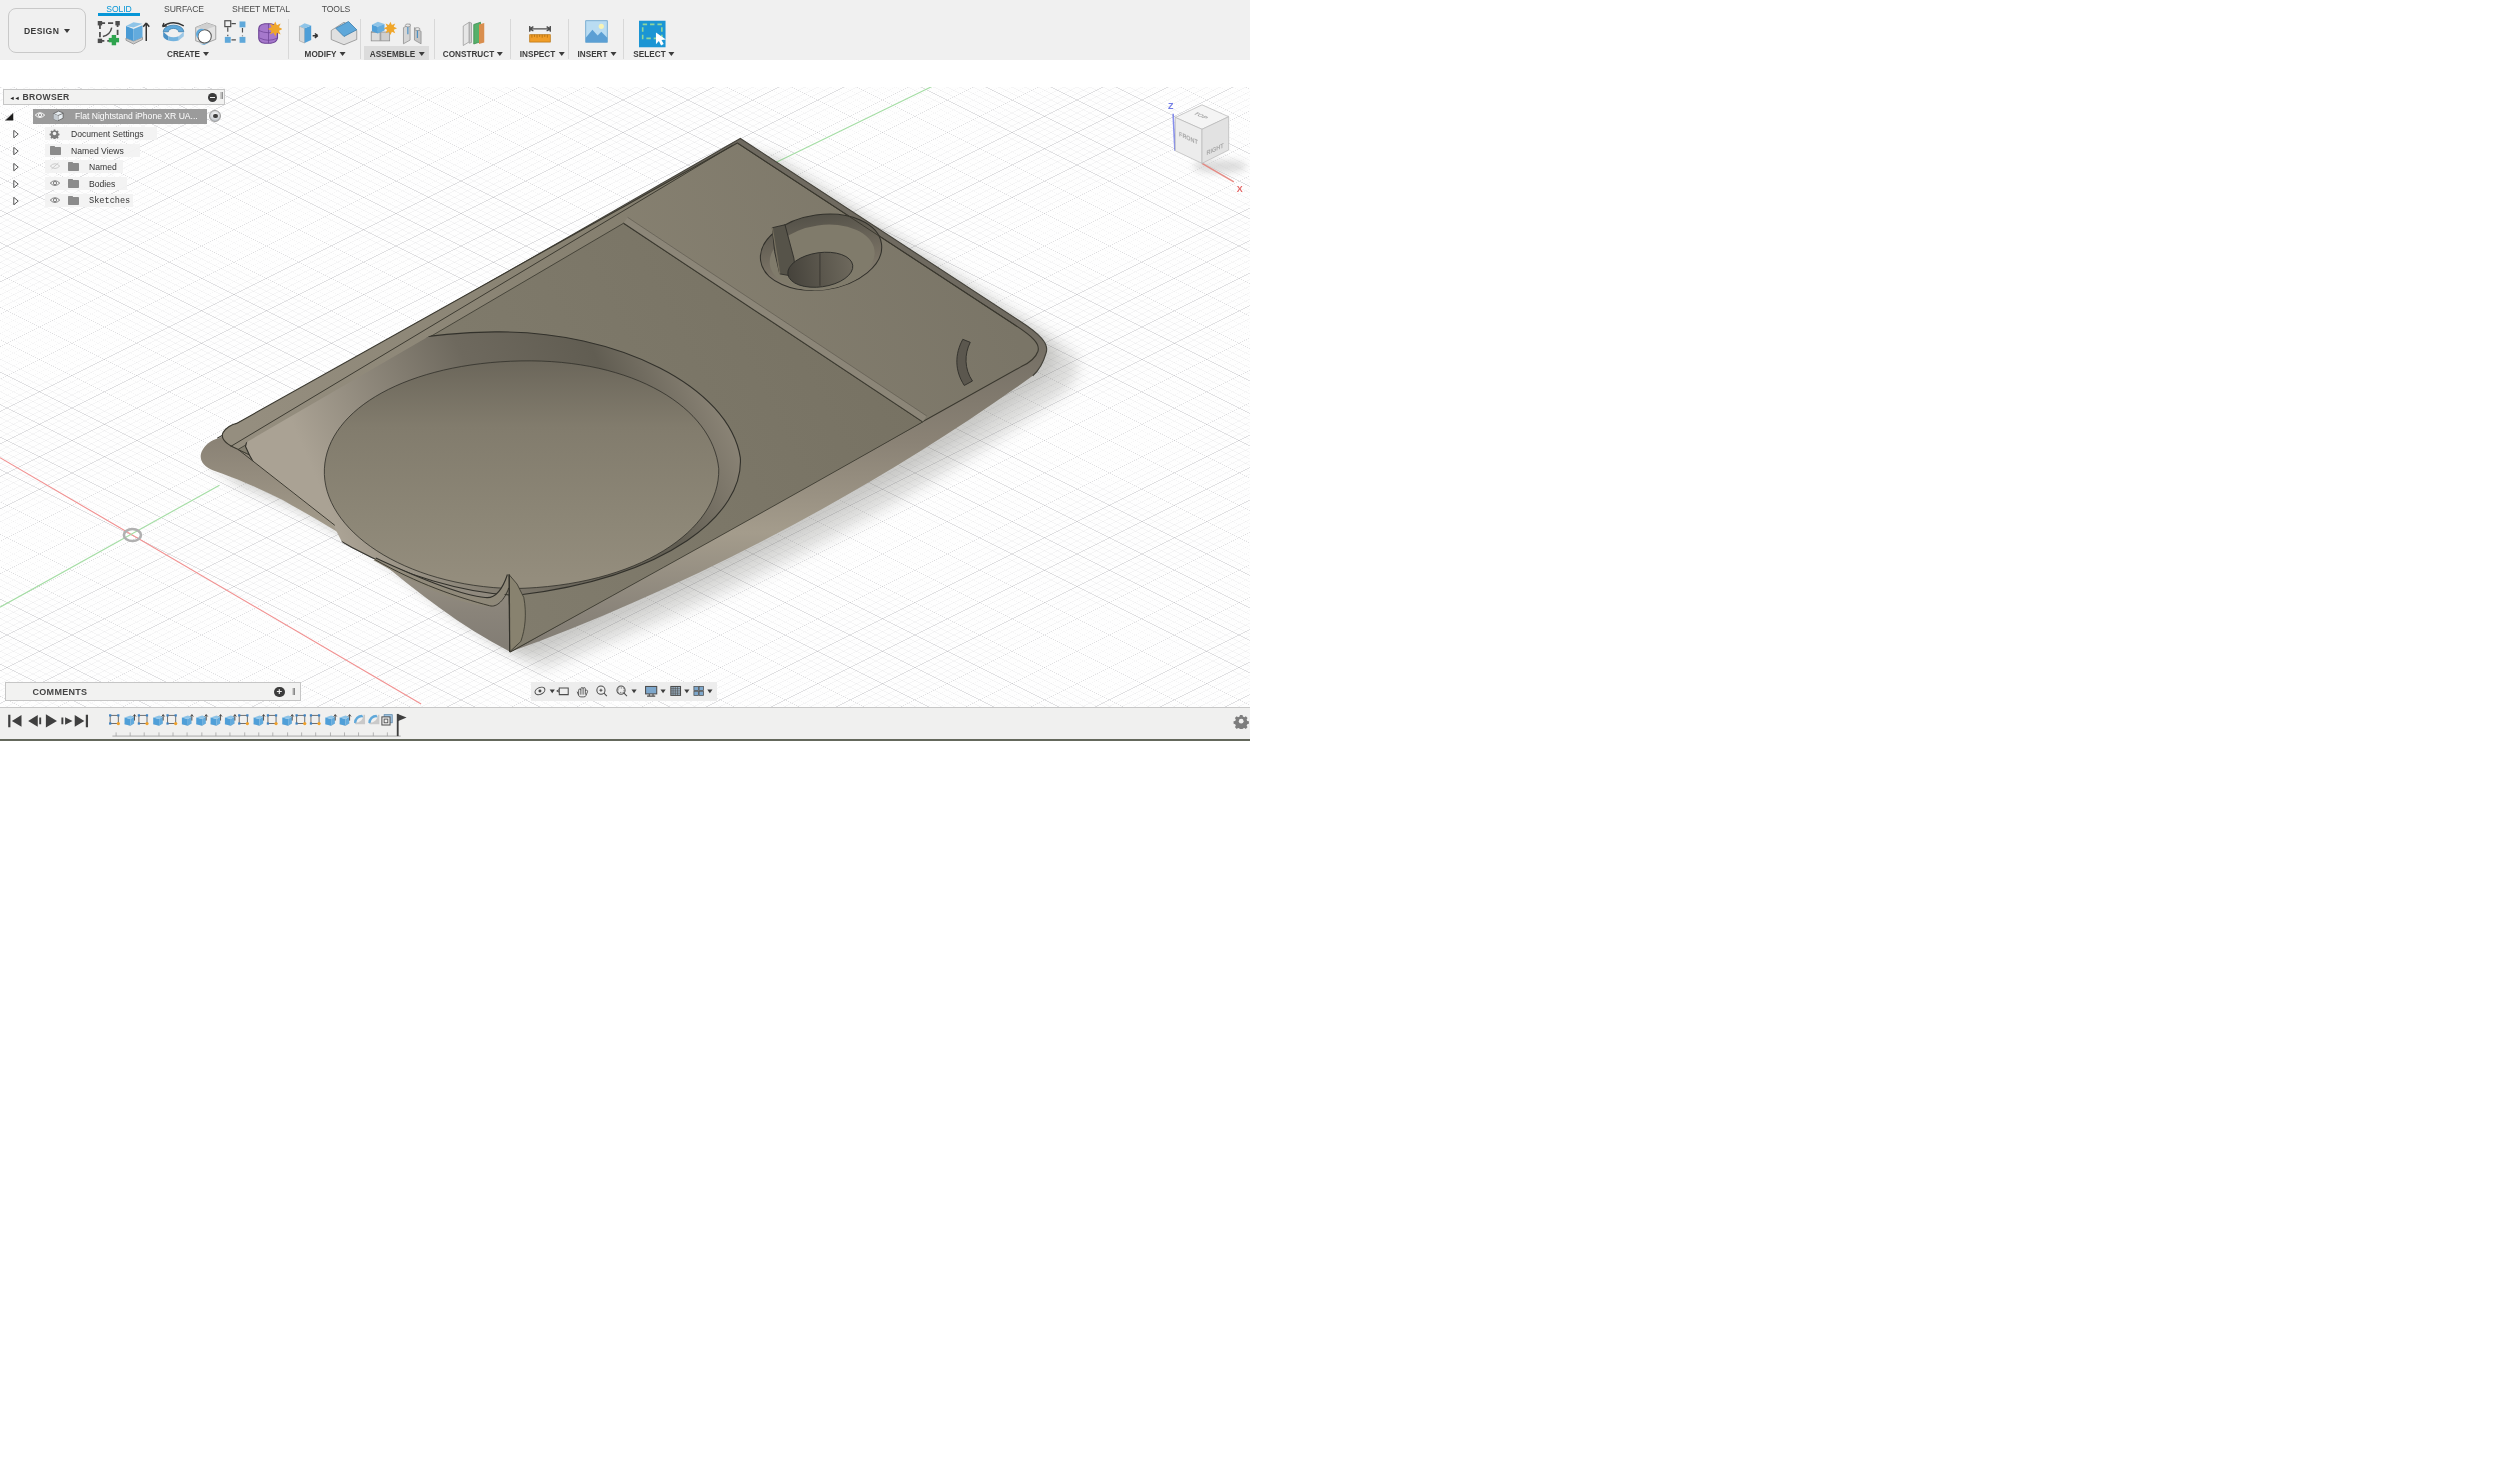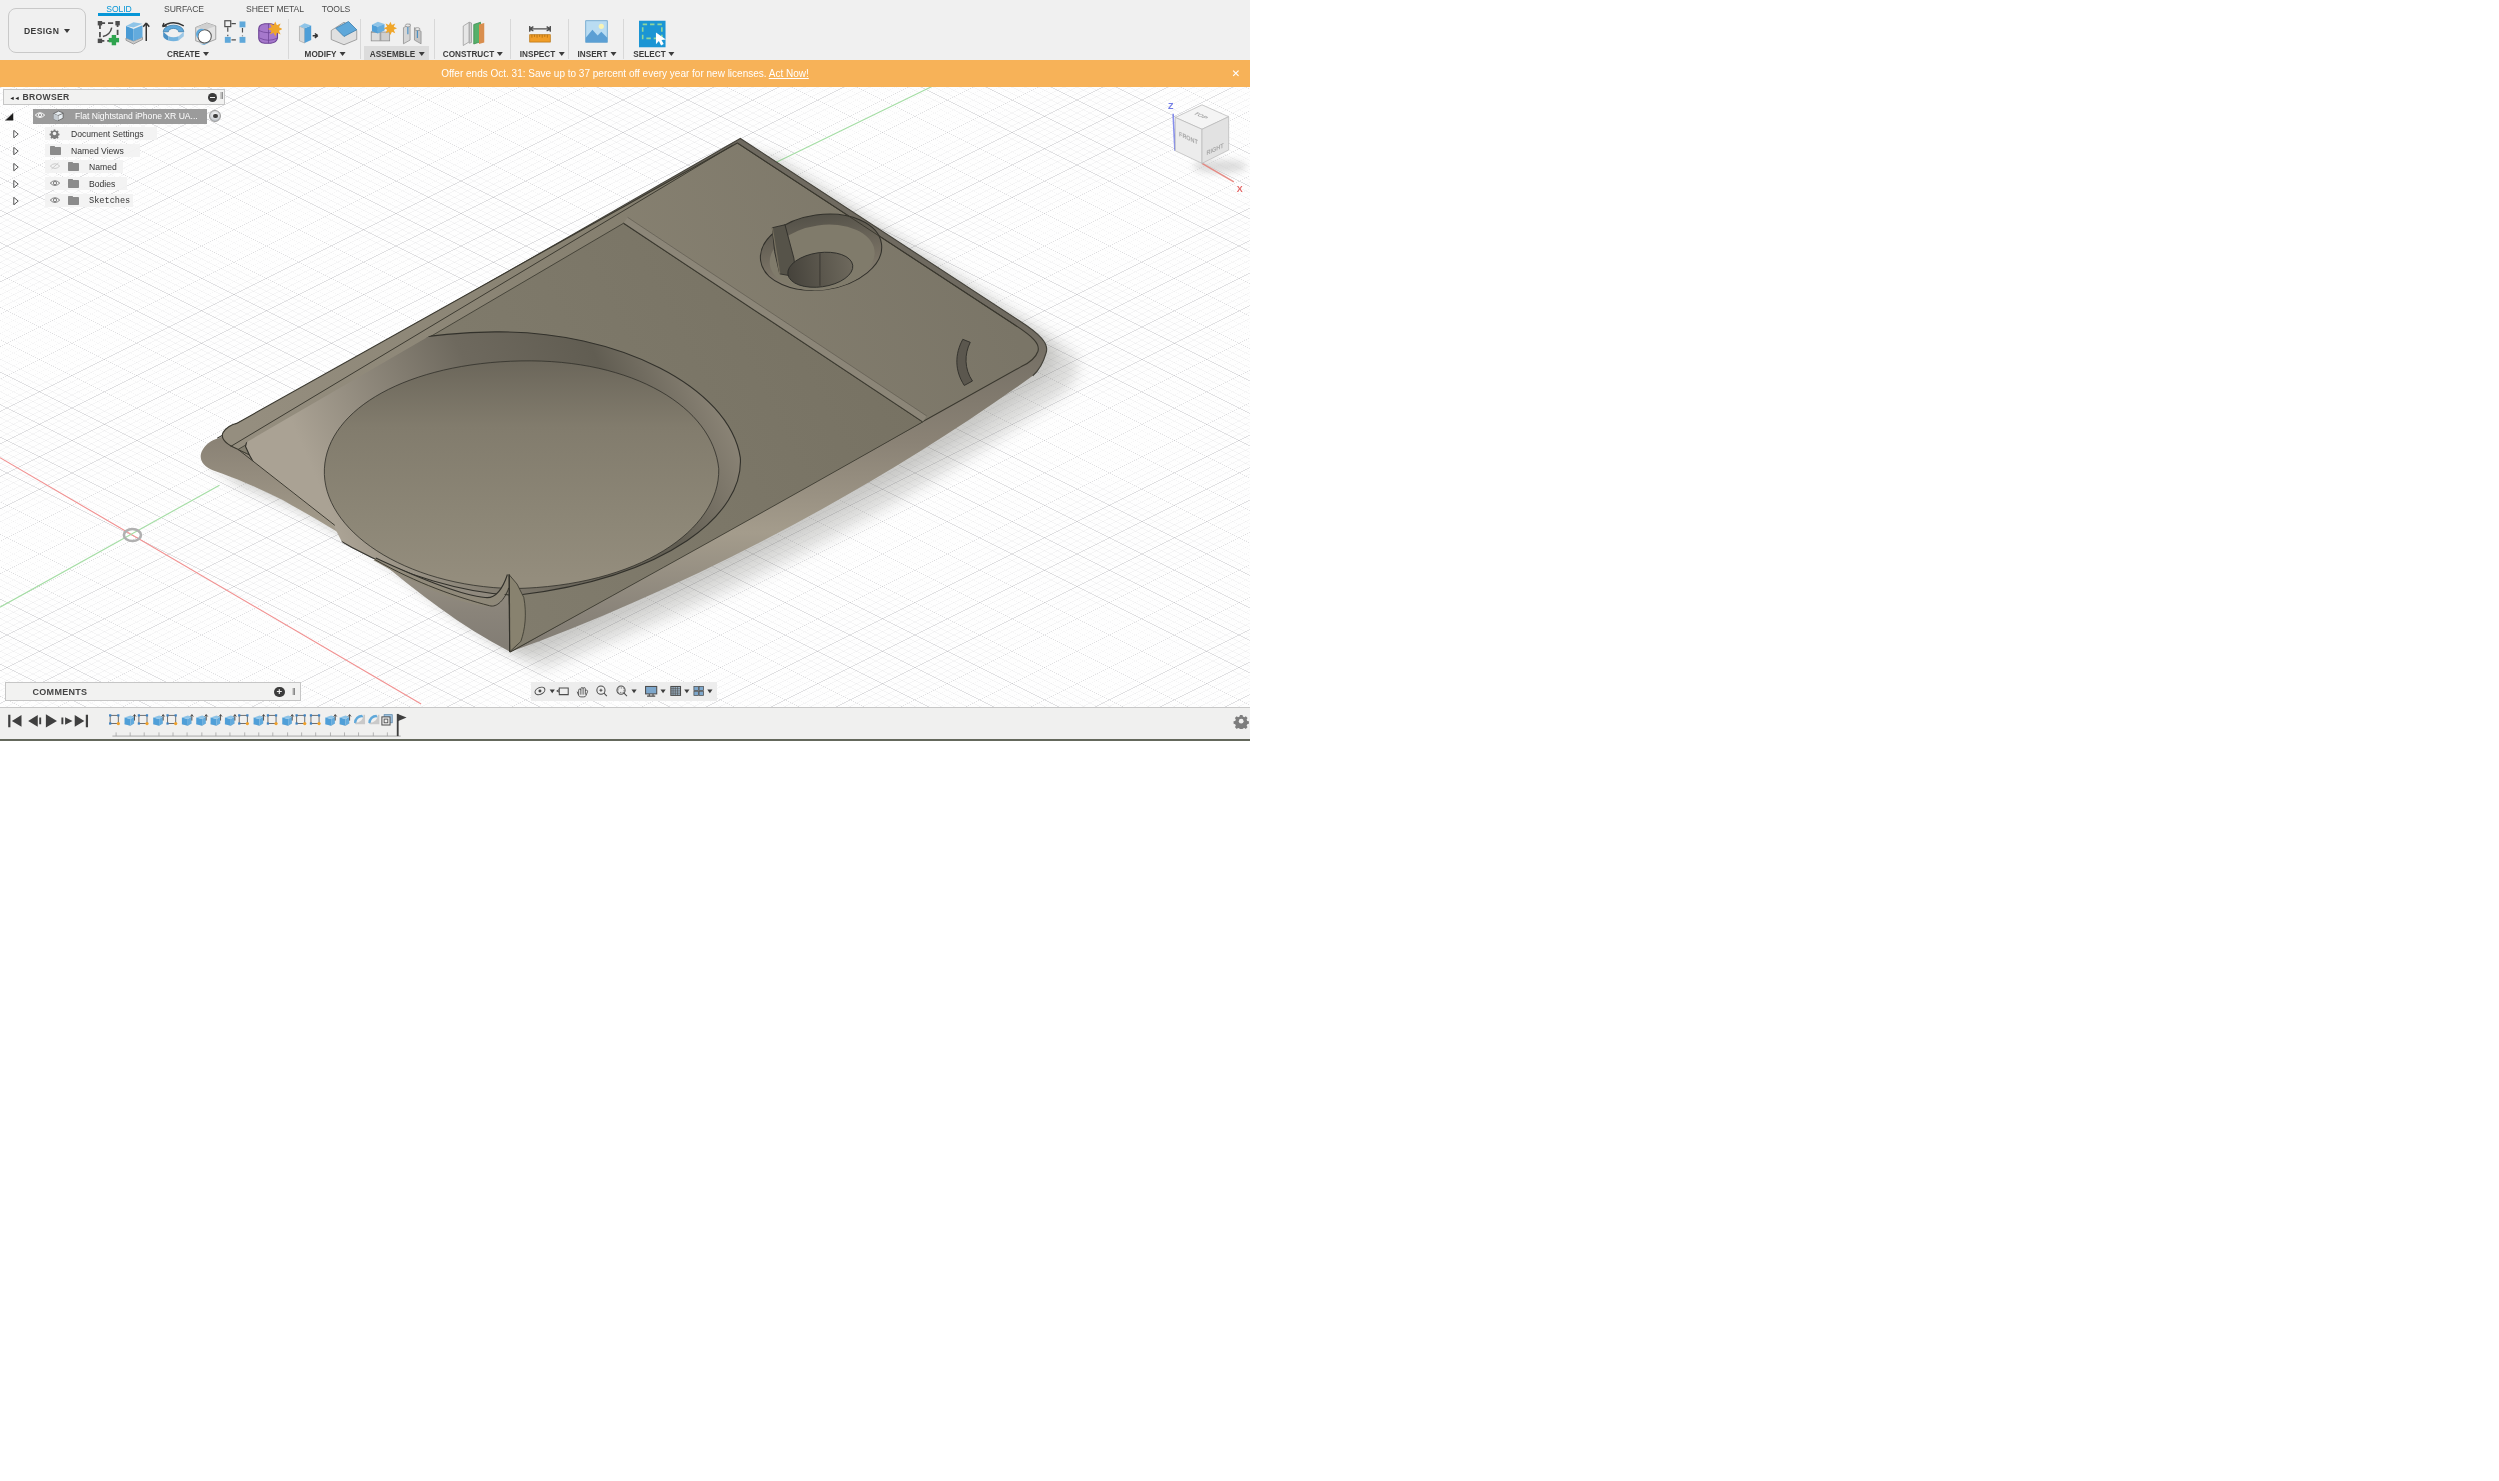--- a/index.html
+++ b/index.html
@@ -54,21 +54,21 @@
 #gear { position:absolute; right:0.7px; top:4.5px; width:16.4px; height:16.4px; }
 #vcube { position:absolute; left:1162px; top:6px; width:100px; height:100px; }
 </style>
 </head>
 <body>
 <div id="app">
 <div id="toolbar">
   <div id="designBtn">DESIGN<span class="car"></span></div>
   <div class="tab active" style="left:119px;">SOLID</div>
   <div class="tab" style="left:184px;">SURFACE</div>
-  <div class="tab" style="left:275px;">SHEET METAL</div>
+  <div class="tab" style="left:261px;">SHEET METAL</div>
   <div class="tab" style="left:336px;">TOOLS</div>
   <div id="solidUnderline"></div>
   <div id="asmHL"></div>
   <div class="glabel" style="left:188px;">CREATE<span class="gcar"></span></div>
   <div class="glabel" style="left:325px;">MODIFY<span class="gcar"></span></div>
   <div class="glabel" style="left:397px;">ASSEMBLE<span class="gcar"></span></div>
   <div class="glabel" style="left:473px;">CONSTRUCT<span class="gcar"></span></div>
   <div class="glabel" style="left:542px;">INSPECT<span class="gcar"></span></div>
   <div class="glabel" style="left:597px;">INSERT<span class="gcar"></span></div>
   <div class="glabel" style="left:654px;">SELECT<span class="gcar"></span></div>
@@ -162,21 +162,20 @@
     <rect x="1" y="1" width="29" height="29" fill="#b9dcf2" stroke="#5b9bc8"></rect>
     <circle cx="22" cy="8.5" r="3.5" fill="#f7f3b5"></circle>
     <path d="M1 24 L10 13 L17 21 L22 16 L30 24 L30 30 L1 30 Z" fill="#5b9fd4"></path>
   </svg>
   <svg class="ticon" style="left:638px;" width="30" height="28" viewBox="0 0 40 38">
     <rect x="1" y="1" width="36" height="36" fill="#1b95d4"></rect>
     <rect x="6" y="6" width="26" height="19" fill="none" stroke="#8fd69d" stroke-width="2.2" stroke-dasharray="6 4"></rect>
     <path d="M24 17 l0 16 4-4.5 3 6 3.5-2 -3-5.5 6-0.5z" fill="#fff"></path>
   </svg>
 </div>
-<div id="banner">Offer ends Oct. 31: Save up to 37 percent off every year for new licenses. <a>Act Now!</a><span id="bannerX">✕</span></div>
 <div id="viewport">
   <svg id="scene" viewBox="0 117 1680 833">
     <defs>
       <linearGradient id="gSide" x1="0" y1="430" x2="0" y2="890" gradientUnits="userSpaceOnUse">
         <stop offset="0" stop-color="#6f6a60"></stop>
             <stop offset="0.35" stop-color="#8a8275"></stop>
         <stop offset="0.62" stop-color="#a49c8c"></stop>
             <stop offset="0.85" stop-color="#8a847a"></stop>
             <stop offset="1" stop-color="#7f7a72"></stop>
       </linearGradient>

